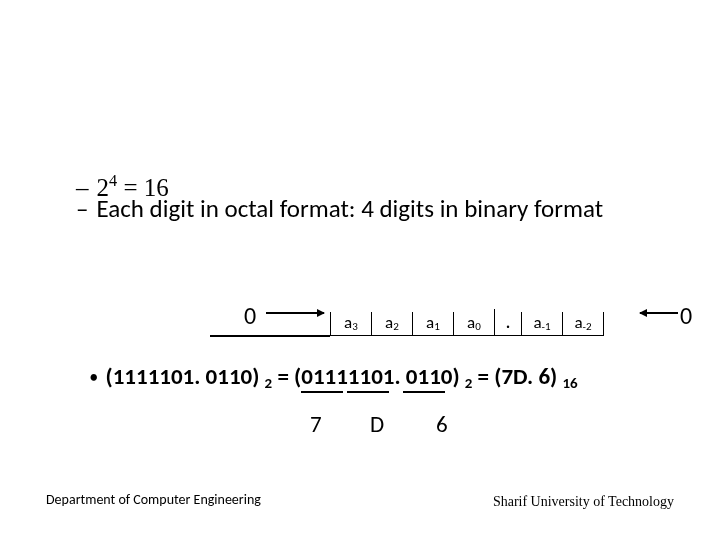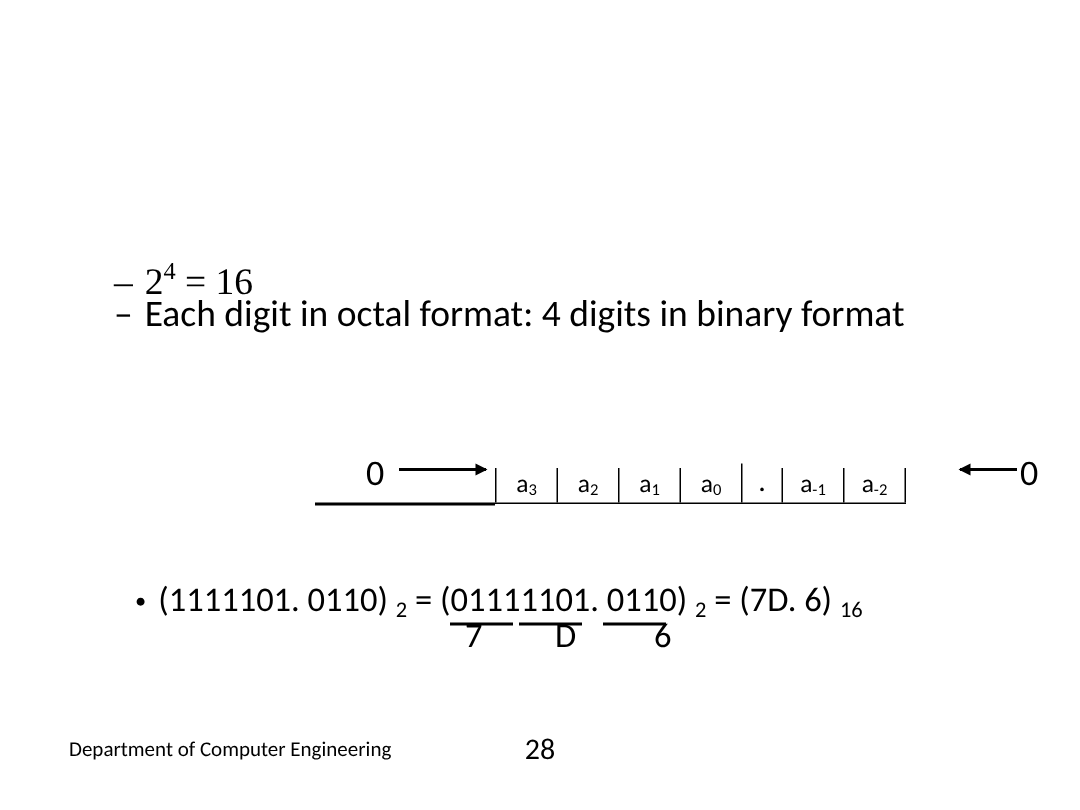--- a/index.html
+++ b/index.html
@@ -135,24 +135,25 @@
     top: 20px;
     left: 210px;
     width: 120px;
     height: 1.5px;
     background: #000;
   }
 
   
   .example {
     position: absolute;
-    top: 386px;
+    top: 362px;
     left: 90px;
     width: 580px;
     font-size: 23px;
+    font-weight: bold;
   }
   .example .dot {
     font-size: 15px;
     vertical-align: 2px;
     margin-right: 8px;
   }
   .example .ss { font-size: 0.65em; vertical-align: -0.3em; }
   .grouped {
     position: relative;
     display: inline-block;
@@ -256,14 +257,14 @@
     </span><span>)</span> <span class="ss">2</span> <span>= (7D. 6)</span> <span class="ss">16</span>
   </div>
 
   <div class="hex-labels">
     <span class="h7">7</span>
     <span class="hd">D</span>
     <span class="h6">6</span>
   </div>
 
   <div class="footer-left">Department of Computer Engineering</div>
-  <div class="footer-page">28</div>
+  <div class="footer-right">Sharif University of Technology</div>
 </div>
 
 </body></html>

